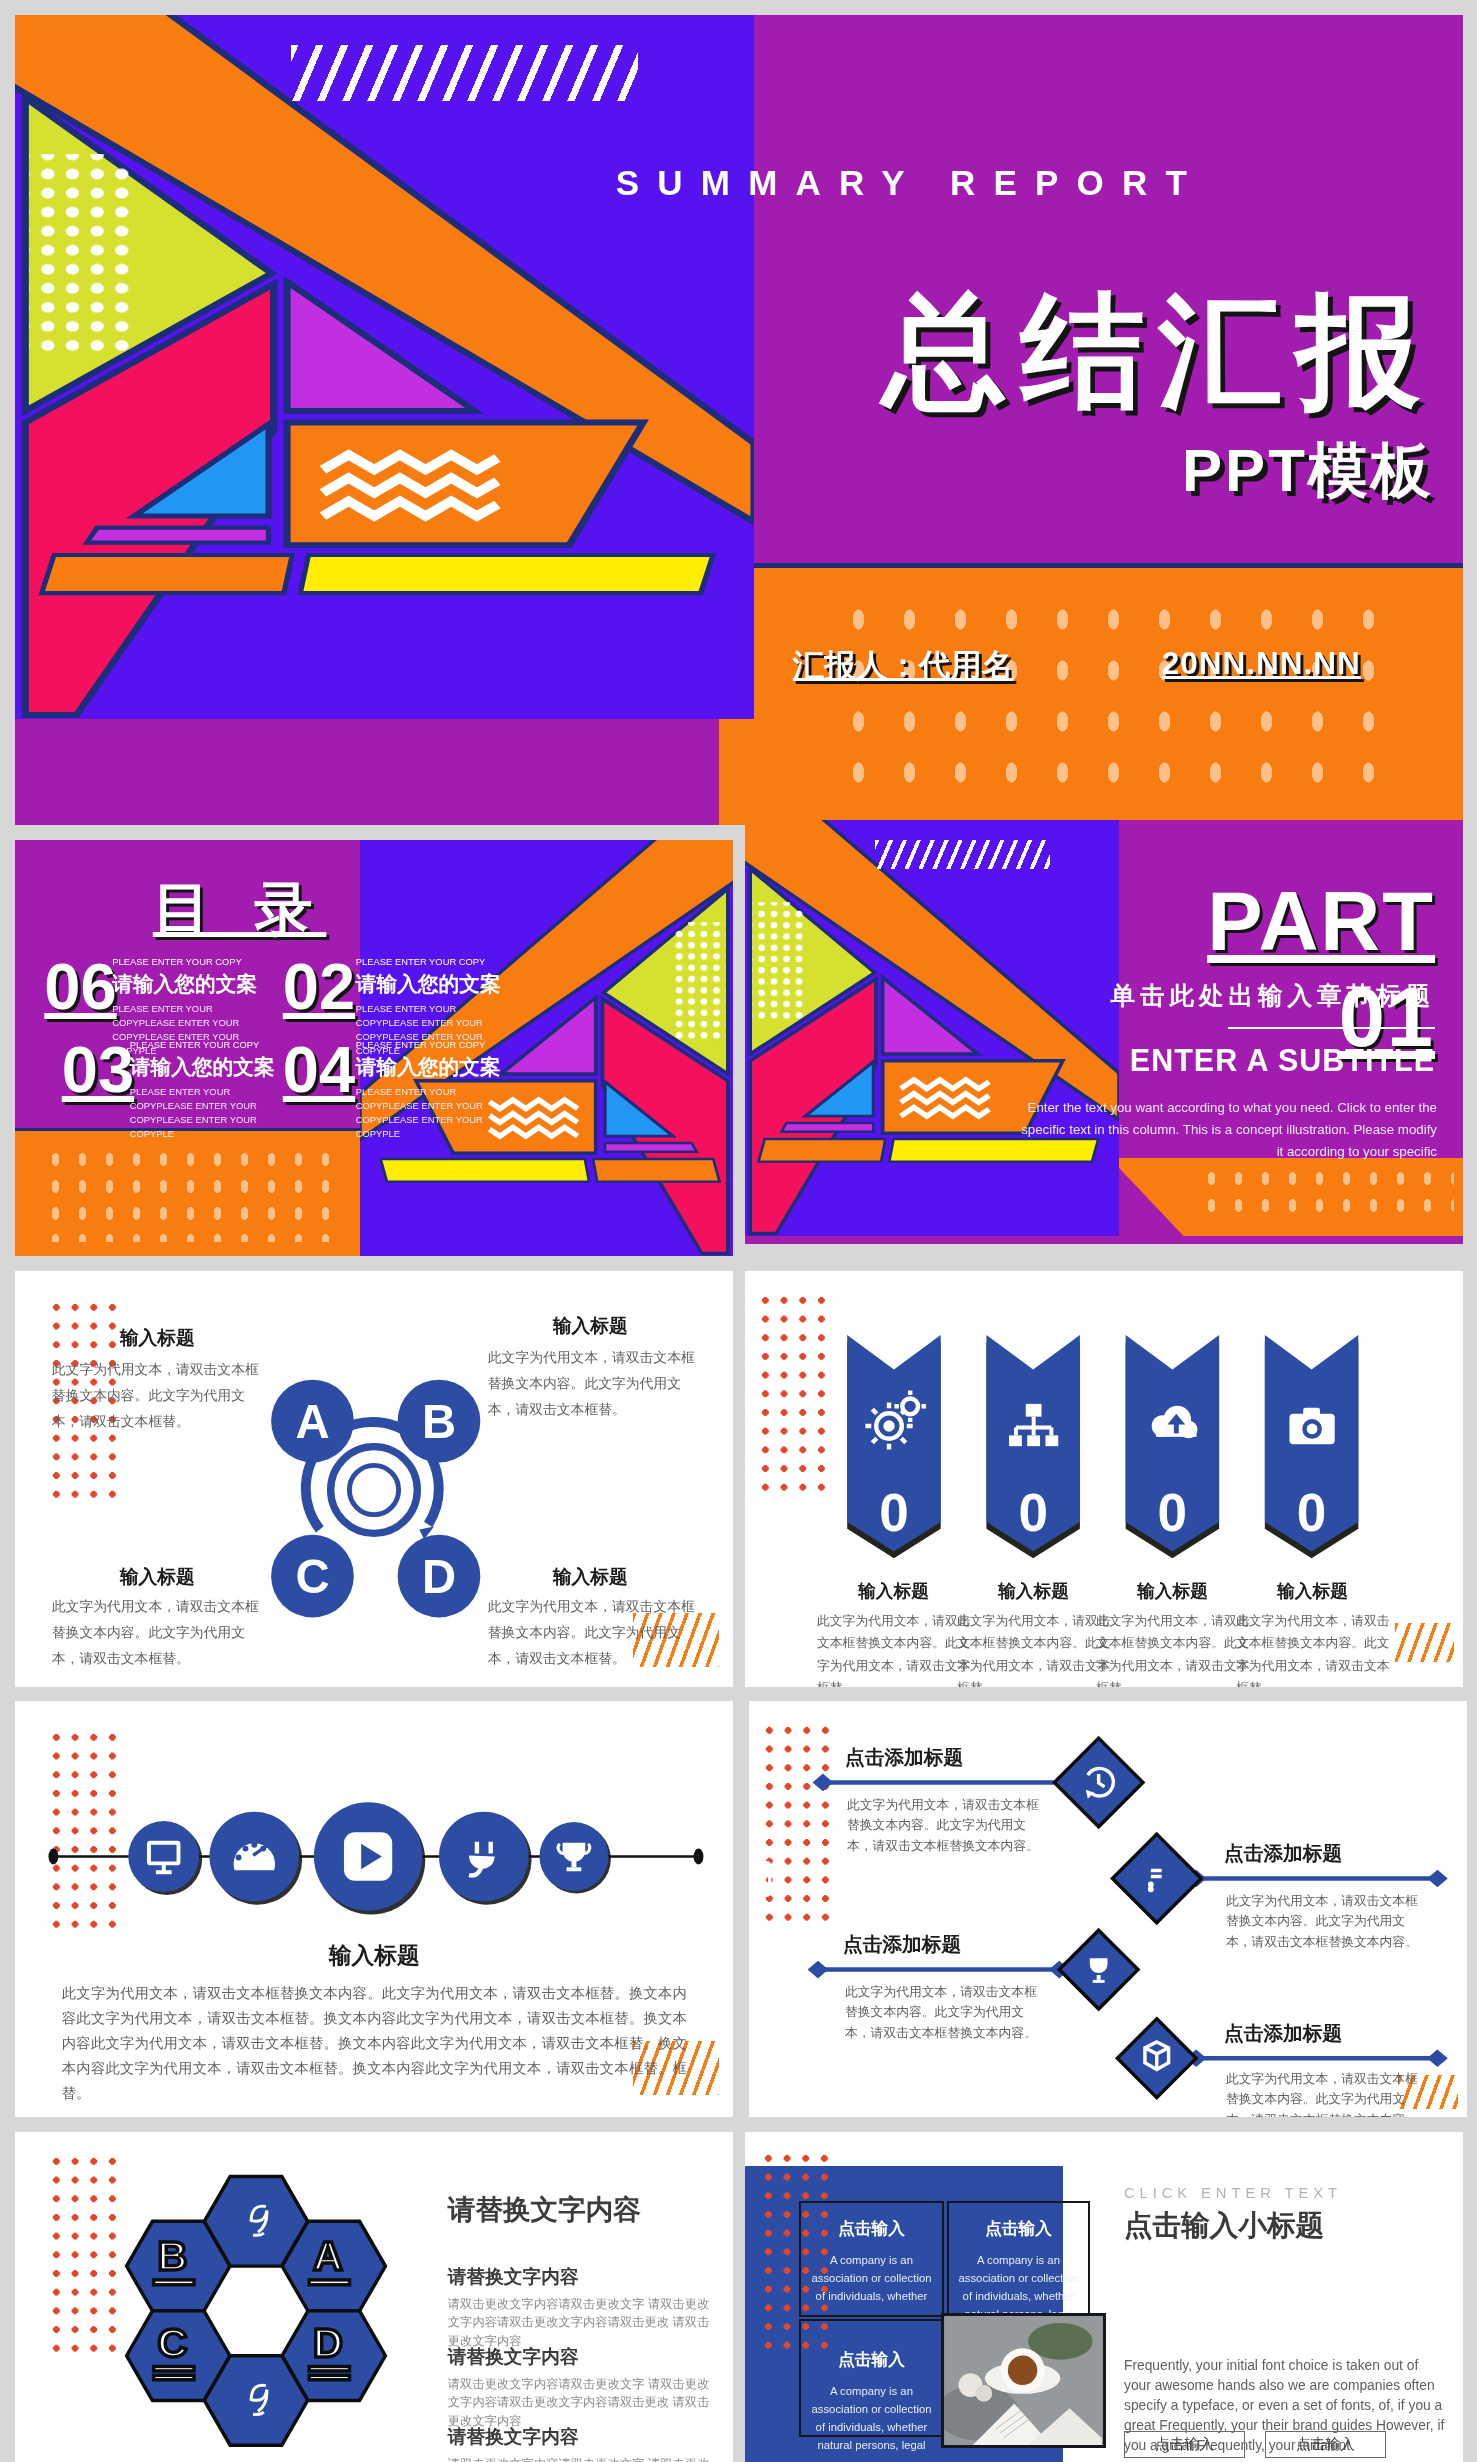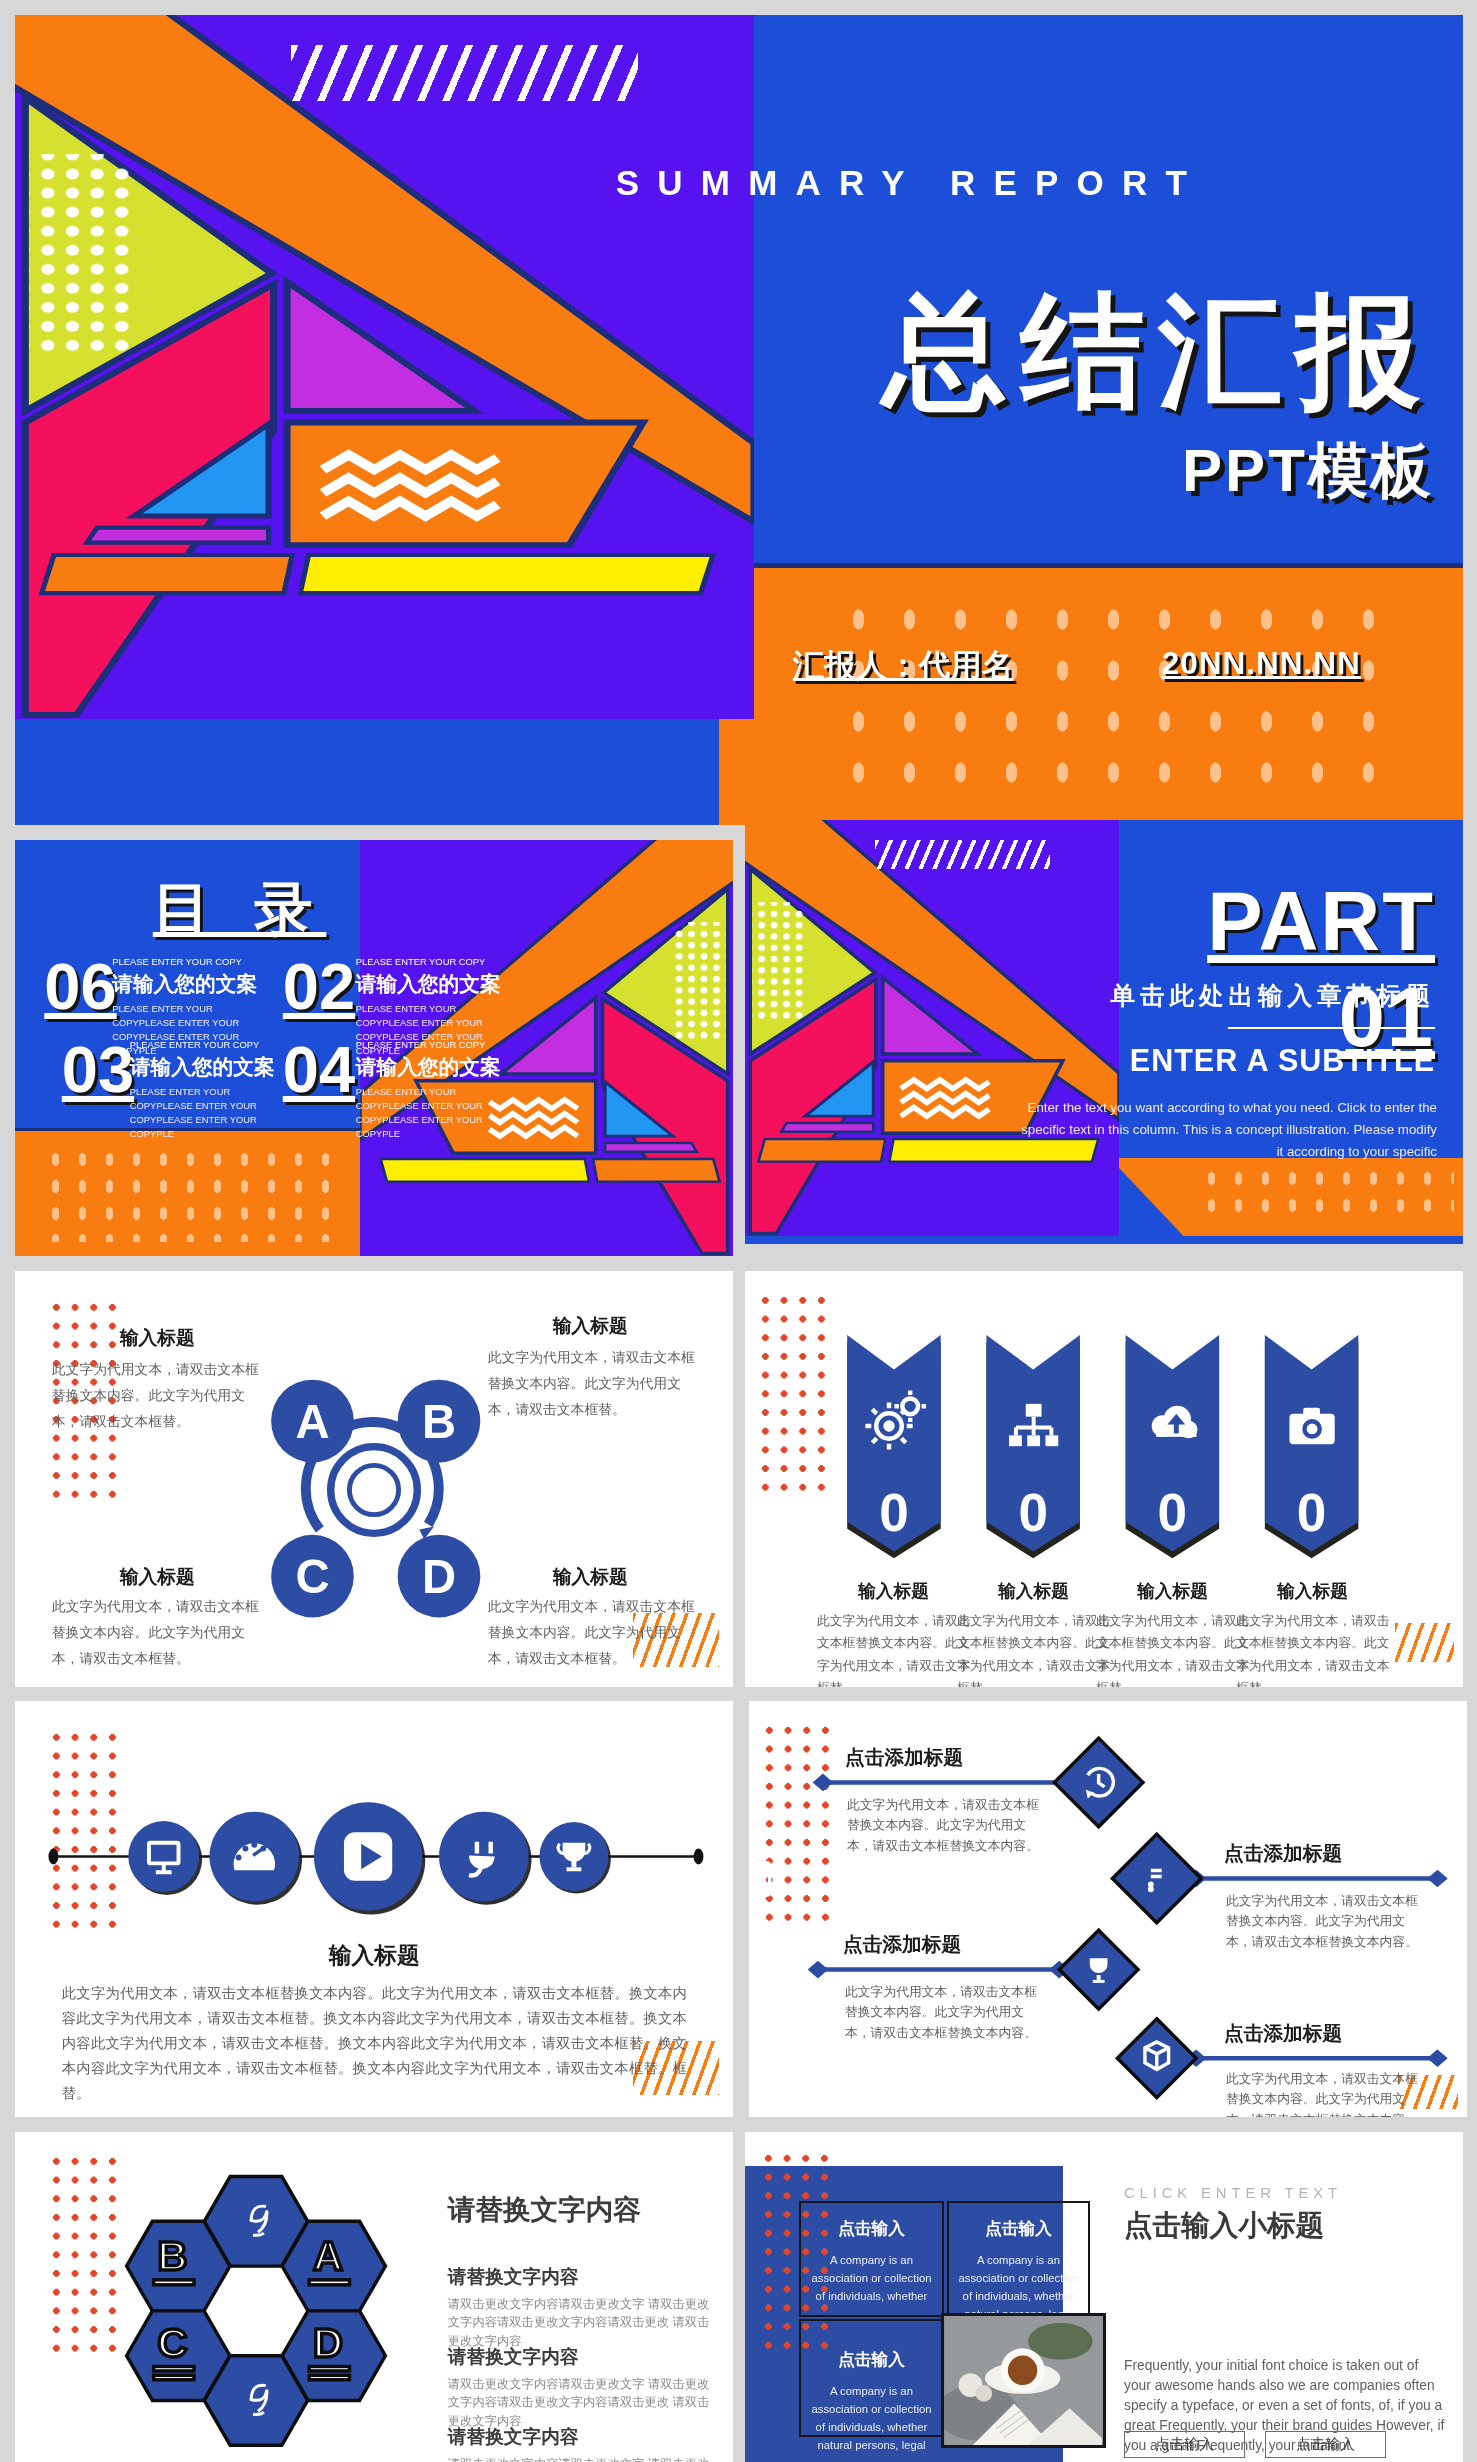--- a/index.html
+++ b/index.html
@@ -1,19 +1,19 @@
 <!DOCTYPE html>
 <html style="font-size:7.9px"><head>
 <meta charset="utf-8">
 <style>
   html,body{margin:0;padding:0;}
   body{width:1477px;height:2940px;position:relative;background:#d7d7d7;
        font-family:"Liberation Sans","DejaVu Sans",sans-serif;overflow:hidden;}
   .slide{position:absolute;background:#ffffff;overflow:hidden;}
-  .purple{background:#1d4ed8;}
+  .purple{background:#a21caf;}
   .abs{position:absolute;}
   
   .wslash{background:repeating-linear-gradient(113deg,#ffffff 0 6.9px,transparent 6.9px 23px);}
   .wslash-sm{background:repeating-linear-gradient(113deg,#ffffff 0 3.9px,transparent 3.9px 12.8px);}
   .oslash{background:repeating-linear-gradient(110deg,#f97c11 0 3.4px,transparent 3.4px 12.3px);}
   .rdots{background-image:radial-gradient(circle 3.4px,#e3472b 97%,transparent 100%);
          background-size:18.7px 18.7px;}
   .banddots{background-image:radial-gradient(ellipse 5.9px 10.3px,#ffc189 96%,transparent 100%);
             background-size:51px 51px;}
   .banddots-sm{background-image:radial-gradient(ellipse 3.9px 6.9px,#ffc189 96%,transparent 100%);

